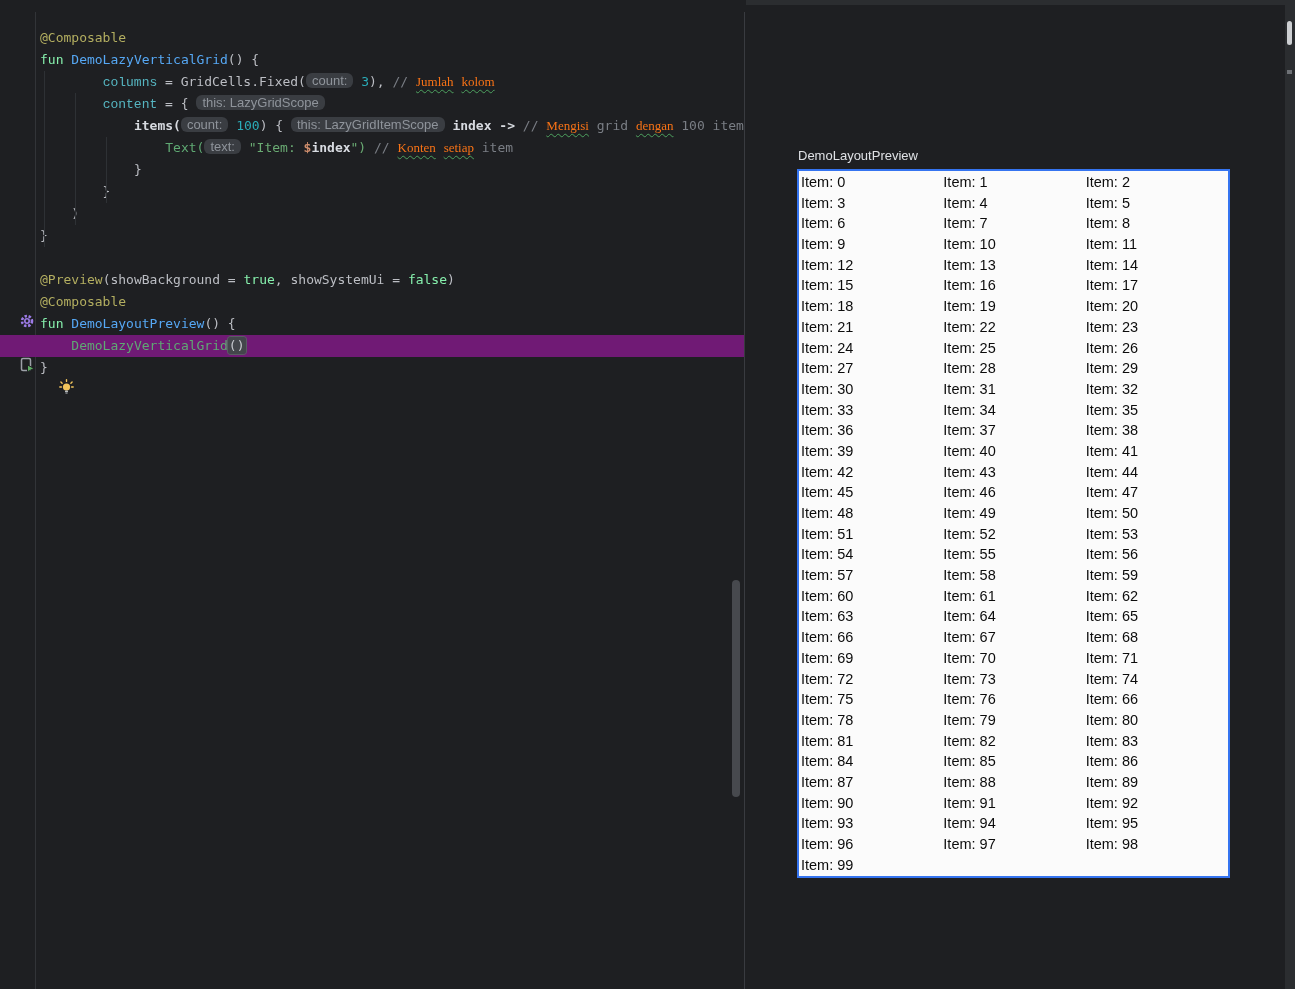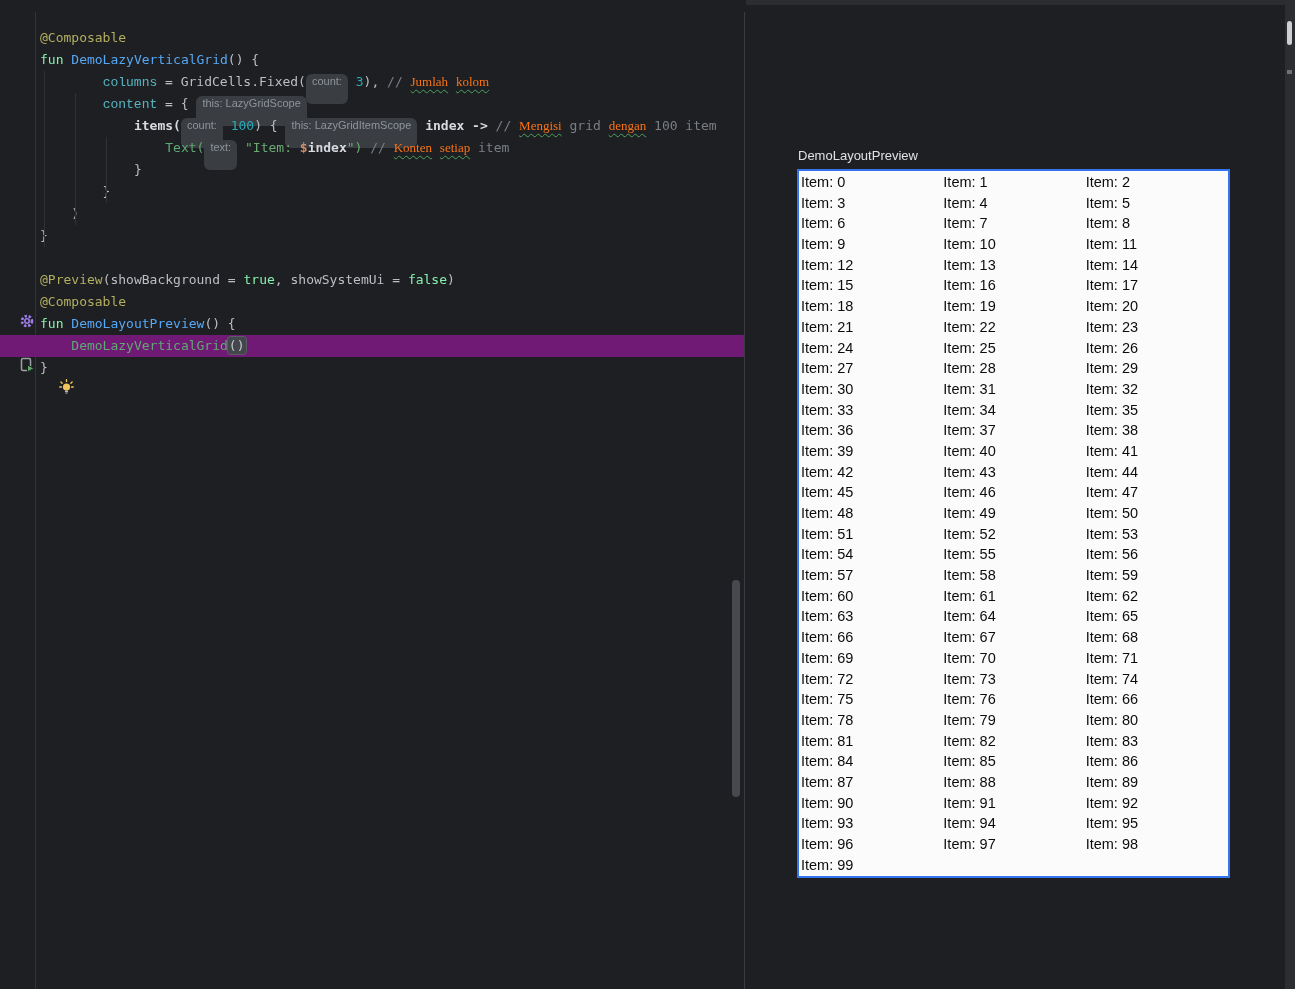--- a/index.html
+++ b/index.html
@@ -25,22 +25,22 @@
   .s-str    { color:#6AAB73; }
   .s-dollar { color:#CF8E6D; font-weight:600; }
   .s-bold   { color:#D7DAE0; font-weight:600; }
   .s-plain  { color:#BCBEC4; }
   .s-comment{ color:#7A7E85; }
   .s-wavy   { color:#f97316; text-decoration:underline; text-decoration-style:wavy;
               text-decoration-color:#4DA15F; text-decoration-thickness:1px; text-underline-offset:3px;font-family:Liberation Serif, serif; }
   .s-boxed  { color:#C6C9CE; background:#43464B; border-radius:3px; padding:1px 1px;
               box-shadow:0 0 0 1px #595D63; }
   .chip { display:inline-block; background:#3A3D42; color:#8F949B; border-radius:6px;
-          padding:0 6px; font-family:"Liberation Sans", sans-serif; font-size:11px;
-          line-height:15px; height:30px; vertical-align:1px; }
+          padding:0 6px; font-family:"Liberation Sans", sans-serif; font-size:13px;
+          line-height:15px; height:15px; vertical-align:1px; }
 
   .indent-guide { position:absolute; width:1px; background:#2E3135; }
 
   .gutter-icon { position:absolute; left:3px; width:16px; height:16px; }
   .bulb-icon { position:absolute; left:42px; width:17px; height:17px; }
 
   .editor-scrollbar { position:absolute; left:732px; top:568px; width:8px; height:217px;
                       background:#47494E; border-radius:4px; }
 
   

